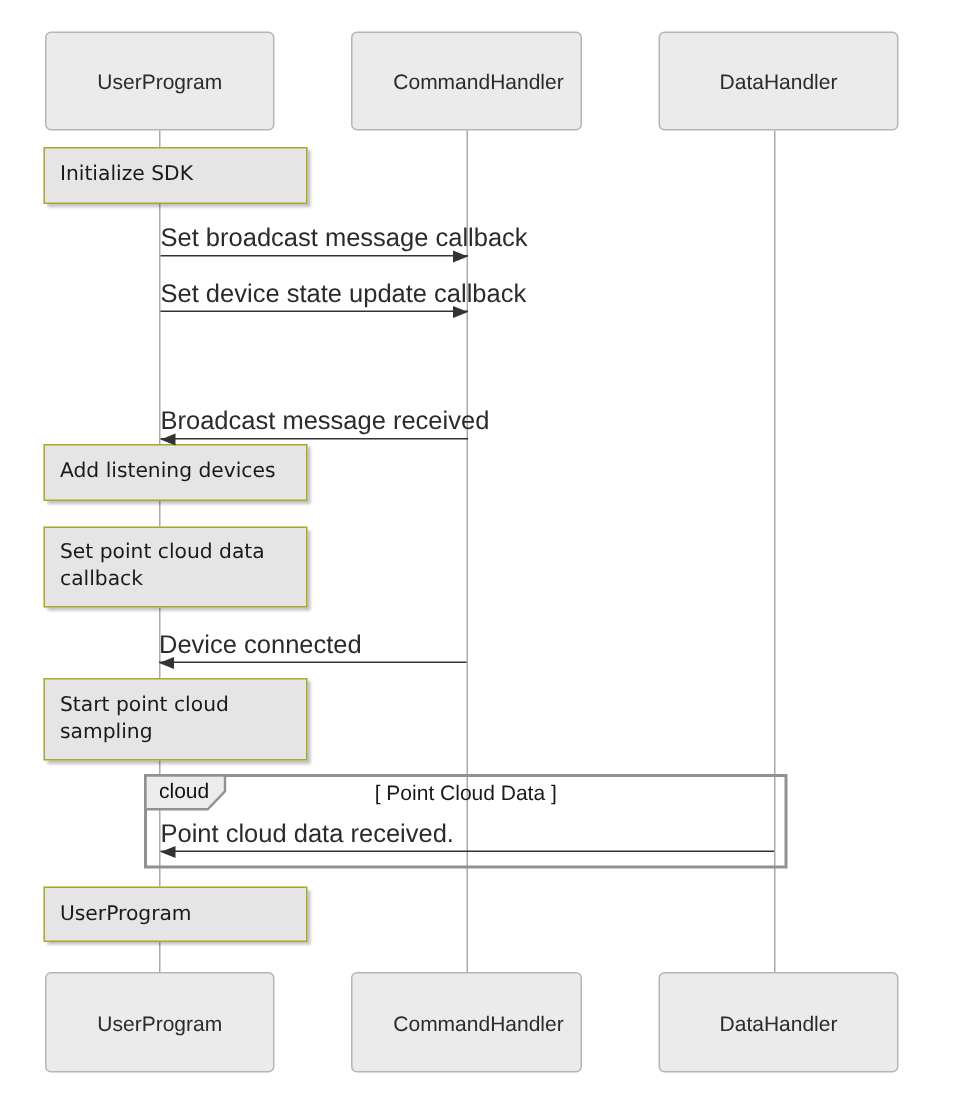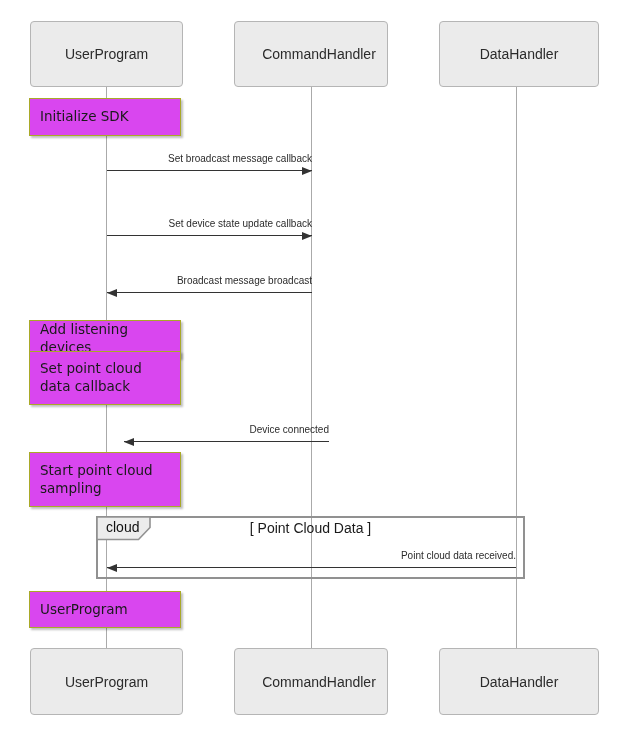--- a/index.html
+++ b/index.html
@@ -30,46 +30,46 @@
     position:absolute;top:87px;height:561px;width:1px;
     background:#aaaaaa;
   }
   .l0{left:106px;}
   .l1{left:311px;}
   .l2{left:516px;}
   
   .note{
     position:absolute;
     box-sizing:border-box;
-    left:29px;width:152px;
-    background:#d946ef;
+    left:29px;width:176px;
+    background:#e5e5e5;
     border:1px solid #a9a928;
     box-shadow:2px 2px 2px rgba(0,0,0,0.25);
     display:flex;align-items:center;
     padding:2px 10px;
     font-family:"DejaVu Sans", sans-serif;
     font-size:13.5px;color:#1a1a1a;
     line-height:1.3;
   }
   .n0{top:98px;height:38px;}
   .n1{top:218px;height:38px;}
-  .n2{top:320px;height:38px;}
+  .n2{top:296px;height:38px;}
   .n3{top:351px;height:54px;}
   .n4{top:452px;height:55px;}
   .n5{top:591px;height:37px;}
   
   .message{position:absolute;}
   .m0{left:107px;width:205px;top:150px;}
-  .m1{left:107px;width:205px;top:187px;margin-top:28px;}
+  .m1{left:107px;width:205px;top:187px;}
   .m2{left:107px;width:205px;top:272px;}
-  .m3{left:124px;width:205px;top:421px;}
+  .m3{left:106px;width:205px;top:421px;}
   .m4{left:107px;width:409px;top:547px;}
   .msg-label{
-    text-align:right;
-    font-size:10px;color:#2b2b2b;
+    text-align:left;
+    font-size:17px;color:#2b2b2b;
     line-height:17px;
     margin-bottom:3px;
     white-space:nowrap;
   }
   .msg-line{
     position:relative;
     height:0;border-top:1px solid #333333;
   }
   .arrowhead{
     position:absolute;top:-4.5px;width:0;height:0;
@@ -148,21 +148,21 @@
       <span class="arrowhead right"></span>
     </div>
   </div>
   <div class="message m1">
     <div class="msg-label">Set device state update callback</div>
     <div class="msg-line">
       <span class="arrowhead right"></span>
     </div>
   </div>
   <div class="message m2">
-    <div class="msg-label">Broadcast message broadcast</div>
+    <div class="msg-label">Broadcast message received</div>
     <div class="msg-line">
       <span class="arrowhead left"></span>
     </div>
   </div>
   <div class="message m3">
     <div class="msg-label">Device connected</div>
     <div class="msg-line">
       <span class="arrowhead left"></span>
     </div>
   </div>

